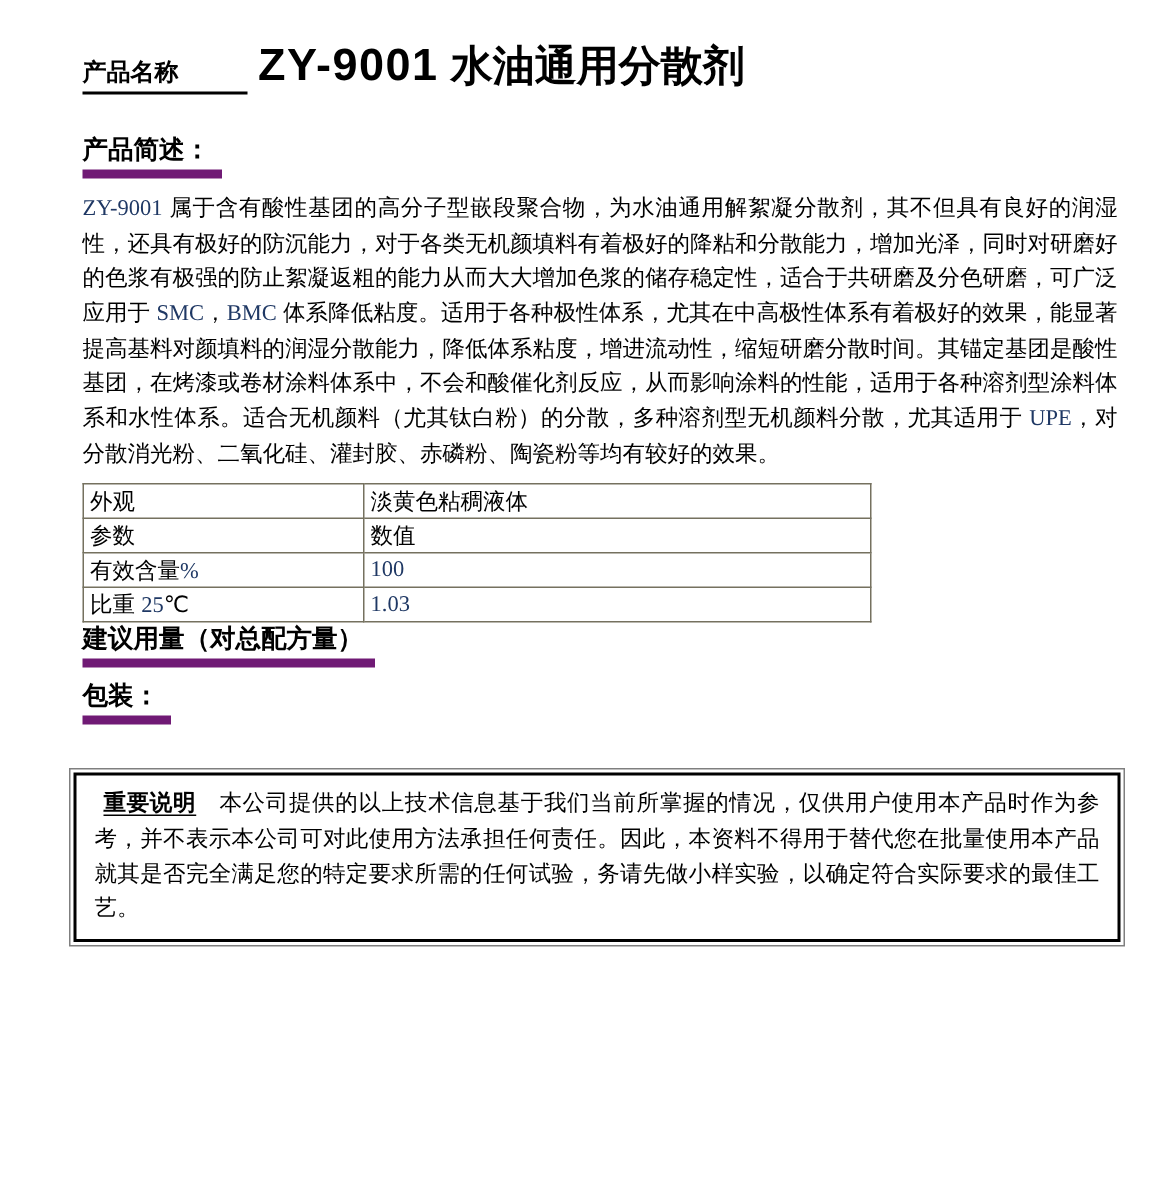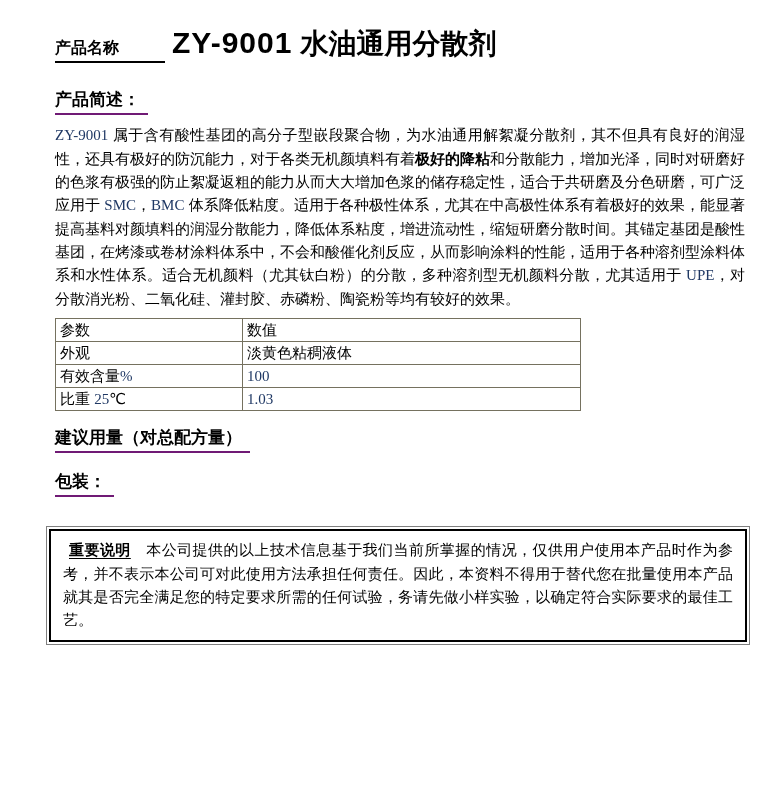--- a/index.html
+++ b/index.html
@@ -49,47 +49,47 @@
   }
 
   
   .sec-heading {
     font-size: 17px;
     font-weight: bold;
     line-height: 22px;
   }
   .sec-heading .hu {
     display: inline-block;
-    border-bottom: 2px solid #701a75;
+    border-bottom: 6px solid #701a75;
     padding-right: 8px;
     padding-bottom: 2px;
   }
 
   
   .para {
     font-size: 15px;
     line-height: 23px;
     text-align: justify;
     margin: 0;
   }
   .latin {
     font-family: "Liberation Serif", "DejaVu Serif", serif;
     color: #1f3864;
   }
-  b.inline-bold { font-weight: bold; }
+  b.inline-bold { font-weight: normal; }
 
   
   .mt-overview-h { margin-top: 26px; }
   .mt-overview-p { margin-top: 8px; }
   .mt-typical-h  { margin-top: 18px; }
   .mt-method-h   { margin-top: 24px; }
   .mt-method-p   { margin-top: 4px; }
-  .mt-dosage-h   { margin-top: 16px; }
+  .mt-dosage-h   { }
   .mt-dosage-p   { margin-top: 3px; }
-  .mt-pack-h     { margin-top: 18px; }
+  .mt-pack-h     { margin-top: 8px; }
   .mt-pack-p     { margin-top: 3px; }
 
   
   .typical-table {
     border-collapse: collapse;
     margin-top: 8px;
     width: 525px;
     table-layout: fixed;
     font-size: 15px;
   }
@@ -137,26 +137,26 @@
   <div class="sec-heading mt-overview-h"><span class="hu">产品简述：</span></div>
   <p class="para mt-overview-p"><span class="latin">ZY-9001</span><span> 属于含有酸性基团的高分子型嵌段聚合物，为水油通用解絮凝分散剂，其不但具有良好的润湿性，还具有极好的防沉能力，对于各类无机颜填料有着</span><b class="inline-bold">极好的降粘</b><span>和分散能力，增加光泽，同时对研磨好的色浆有极强的防止絮凝返粗的能力从而大大增加色浆的储存稳定性，适合于共研磨及分色研磨，可广泛应用于 </span><span class="latin">SMC</span><span>，</span><span class="latin">BMC</span><span> 体系降低粘度。适用于各种极性体系，尤其在中高极性体系有着极好的效果，能显著提高基料对颜填料的润湿分散能力，降低体系粘度，增进流动性，缩短研磨分散时间。其锚定基团是酸性基团，在烤漆或卷材涂料体系中，不会和酸催化剂反应，从而影响涂料的性能，适用于各种溶剂型涂料体系和水性体系。适合无机颜料（尤其钛白粉）的分散，多种溶剂型无机颜料分散，尤其适用于 </span><span class="latin">UPE</span><span>，对分散消光粉、二氧化硅、灌封胶、赤磷粉、陶瓷粉等均有较好的效果。</span></p>
 
   <table class="typical-table">
     <colgroup>
         <col class="c1">
         <col class="c2">
       </colgroup>
     <tbody>
         <tr>
+      <td>外观</td>
+      <td>淡黄色粘稠液体</td>
+    </tr>
+    <tr>
       <td>参数</td>
       <td>数值</td>
-    </tr>
-    <tr>
-      <td>外观</td>
-      <td>淡黄色粘稠液体</td>
     </tr>
     <tr>
       <td><span>有效含量</span><span class="latin">%</span></td>
       <td class="latin">100</td>
     </tr>
     <tr>
       <td><span>比重 </span><span class="latin">25</span><span>℃</span></td>
       <td class="latin">1.03</td>
     </tr>
   </tbody>

